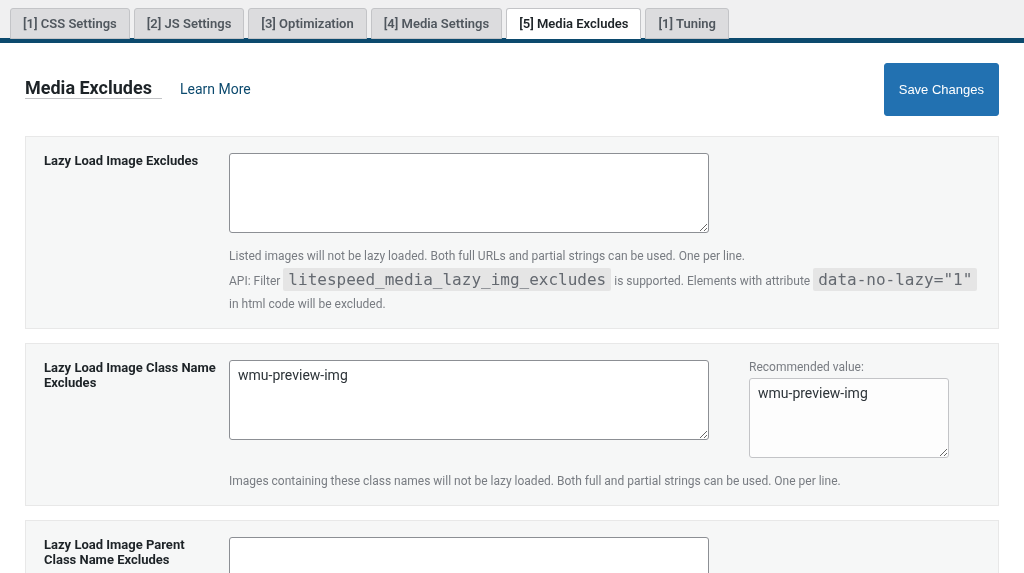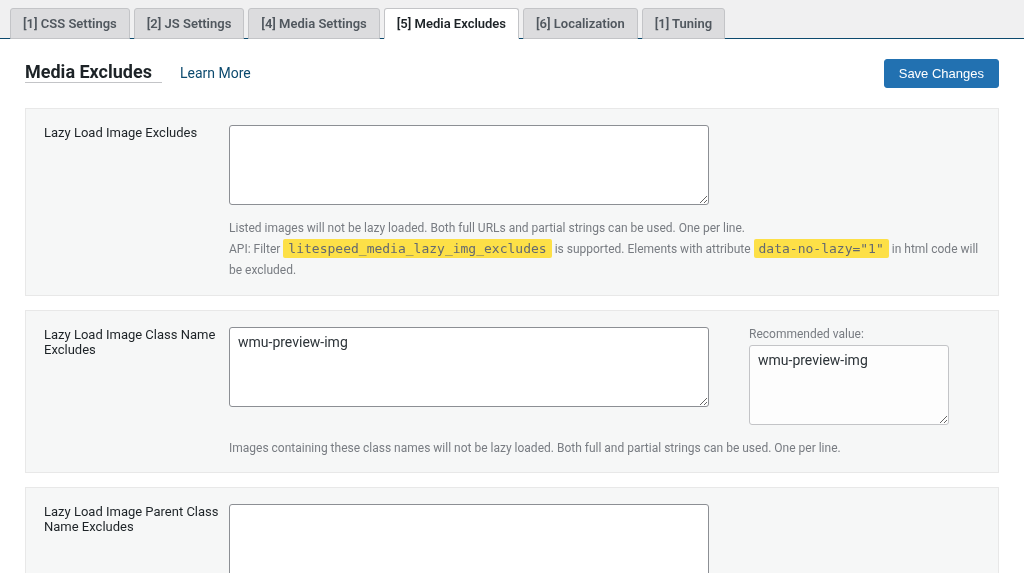--- a/index.html
+++ b/index.html
@@ -8,21 +8,21 @@
       background: #f0f0f1;
       color: #1d2327;
       font-size: 13px;
       width: 1024px;
       height: 573px;
       overflow: hidden;
     }
     .tabs {
       display: flex;
       background: #f0f0f1;
-      border-bottom: 1px solid #0c4a6e;
+      border-bottom: 5px solid #0c4a6e;
       padding: 0 10px;
       padding-top: 8px;
     }
     .tab {
       border: 1px solid #c3c4c7;
       background: #dcdcde;
       color: #50575e;
       padding: 7px 12px;
       font-size: 13px;
       font-weight: 600;
@@ -59,35 +59,35 @@
     .learn-more {
       color: #0c4a6e;
       text-decoration: none;
       font-size: 14px;
     }
     .save-btn {
       background: #2271b1;
       color: #fff;
       border: 1px solid #2271b1;
       border-radius: 3px;
-      padding: 6px 14px;
+      padding: 18px 14px;
       font-size: 13px;
       cursor: pointer;
     }
     .field-block {
       display: flex;
       background: #f6f7f7;
       border: 1px solid #e8e8e8;
       margin-bottom: 14px;
       padding: 16px 18px 14px 18px;
     }
     .field-label {
       width: 185px;
       flex-shrink: 0;
-      font-weight: 400;
+      font-weight: 700;
       color: #1d2327;
       font-size: 13px;
       padding-right: 10px;
     }
     .field-content { flex: 1; }
     .field-row { display: flex; gap: 40px; }
     textarea {
       width: 100%;
       resize: both;
       border: 1px solid #8c8f94;
@@ -100,43 +100,43 @@
     }
     .ta-main { height: 80px; max-width: 480px; }
     .ta-rec { height: 80px; background: #fdfdfd; border-color: #c3c4c7; }
     .help {
       margin-top: 10px;
       color: #787c82;
       font-size: 12px;
       line-height: 1.7;
     }
     .code {
-      background: #fde047;
+      background: #e5e5e5;
       color: #646970;
       padding: 2px 5px;
       font-family: Consolas, Monaco, monospace;
-      font-size: 13px;
+      font-size: 16px;
       border-radius: 2px;
     }
     .rec-label {
       color: #787c82;
       font-size: 12px;
       margin-bottom: 4px;
     }
     .rec-col { width: 200px; flex-shrink: 0; }
   </style>
 </head>
 <body>
 
 <div class="tabs">
   <div class="tab">[1] CSS Settings</div>
   <div class="tab">[2] JS Settings</div>
+  <div class="tab">[3] Optimization</div>
   <div class="tab">[4] Media Settings</div>
   <div class="tab active">[5] Media Excludes</div>
-  <div class="tab">[6] Localization</div>
   <div class="tab">[1] Tuning</div>
 </div>
 
 <div class="panel">
 
   <div class="header-row">
     <div class="heading-group">
       <div class="heading">Media Excludes</div>
       <a href="#" class="learn-more">Learn More</a>
     </div>

